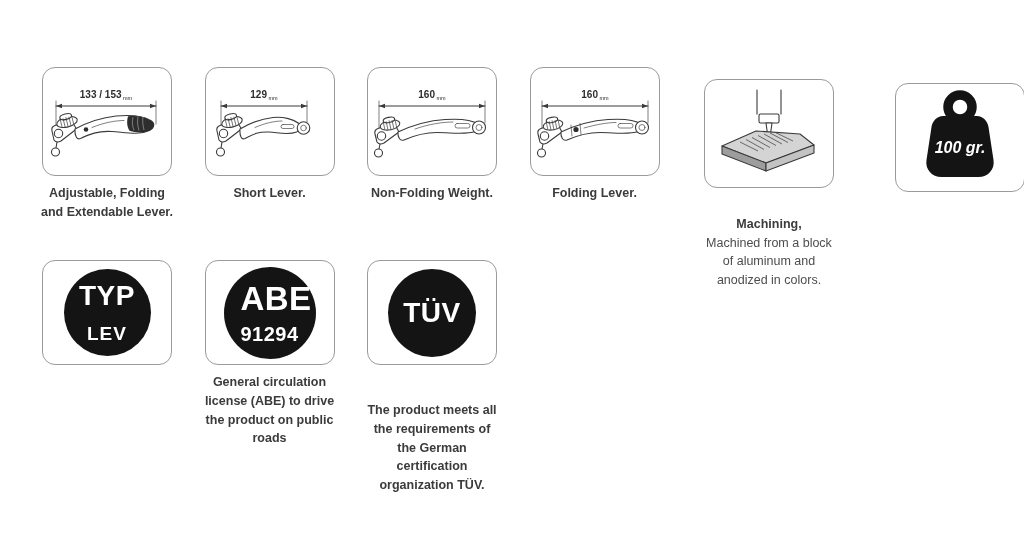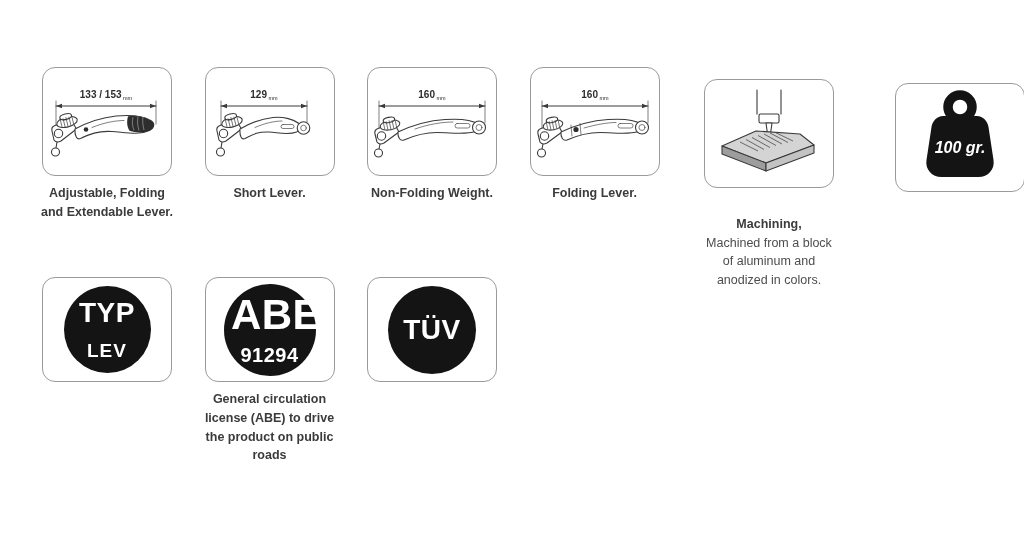--- a/index.html
+++ b/index.html
@@ -2,21 +2,21 @@
 <html><head>
 <meta charset="utf-8">
 <style>
   html,body{margin:0;padding:0;background:#ffffff;}
   .canvas{
     position:relative;width:1024px;height:533px;background:#ffffff;
     font-family:"Liberation Sans",sans-serif;overflow:hidden;
   }
   .row{position:absolute;left:42px;display:flex;gap:32.5px;}
   .row1{top:67px;}
-  .row2{top:277px;}
+  .row2{top:260px;}
   .feature{width:130px;flex:none;display:flex;flex-direction:column;align-items:center;}
   .card{
     width:130px;box-sizing:border-box;background:#fff;
     border:1.3px solid #9b9b9b;border-radius:13px;
     display:flex;align-items:center;justify-content:center;
   }
   .row1 .card{height:109px;}
   .row2 .card{height:105px;}
   .caption{
     margin:8px 0 0 0;width:158px;text-align:center;
@@ -27,21 +27,21 @@
   
   .badge{
     border-radius:50%;background:#141414;color:#ffffff;
     display:flex;flex-direction:column;align-items:center;justify-content:center;
     font-weight:700;line-height:1;
   }
   .badge.typ{width:87px;height:87px;}
   .badge.abe{width:92px;height:92px;}
   .badge.tuv{width:88px;height:88px;}
   .badge .l1{font-size:28px;letter-spacing:.5px;}
-  .badge.abe .l1{font-size:42px;margin-left:13px;}
+  .badge.abe .l1{font-size:33px;margin-left:13px;}
   .badge .l2{font-size:19px;margin-top:14px;letter-spacing:1px;}
   .badge.abe .l2{font-size:20px;margin-top:9px;letter-spacing:.5px;}
   
   .ln{stroke:#3a3a3a;stroke-width:1.1;fill:none;stroke-linecap:round;stroke-linejoin:round;}
   .thin{stroke-width:.65;}
   .fw{fill:#ffffff;}
   .dimtext{font-family:"Liberation Sans",sans-serif;font-size:10px;font-weight:700;fill:#2e2e2e;}
   .unit{font-size:5.5px;font-weight:400;}
   .wtext{font-family:"Liberation Sans",sans-serif;font-size:16px;font-weight:700;font-style:italic;fill:#ffffff;}
 </style>
@@ -267,16 +267,21 @@
 the product on public
 roads</figcaption>
     </figure>
 
     <figure class="feature" style="margin:0;gap:28px;">
       <div class="card">
         <div class="badge tuv">
           <span class="l1">TÜV</span>
         </div>
       </div>
+      <figcaption class="caption">The product meets all
+the requirements of
+the German
+certification
+organization TÜV.</figcaption>
     </figure>
 
   </section>
 </div>
 
 </body></html>

